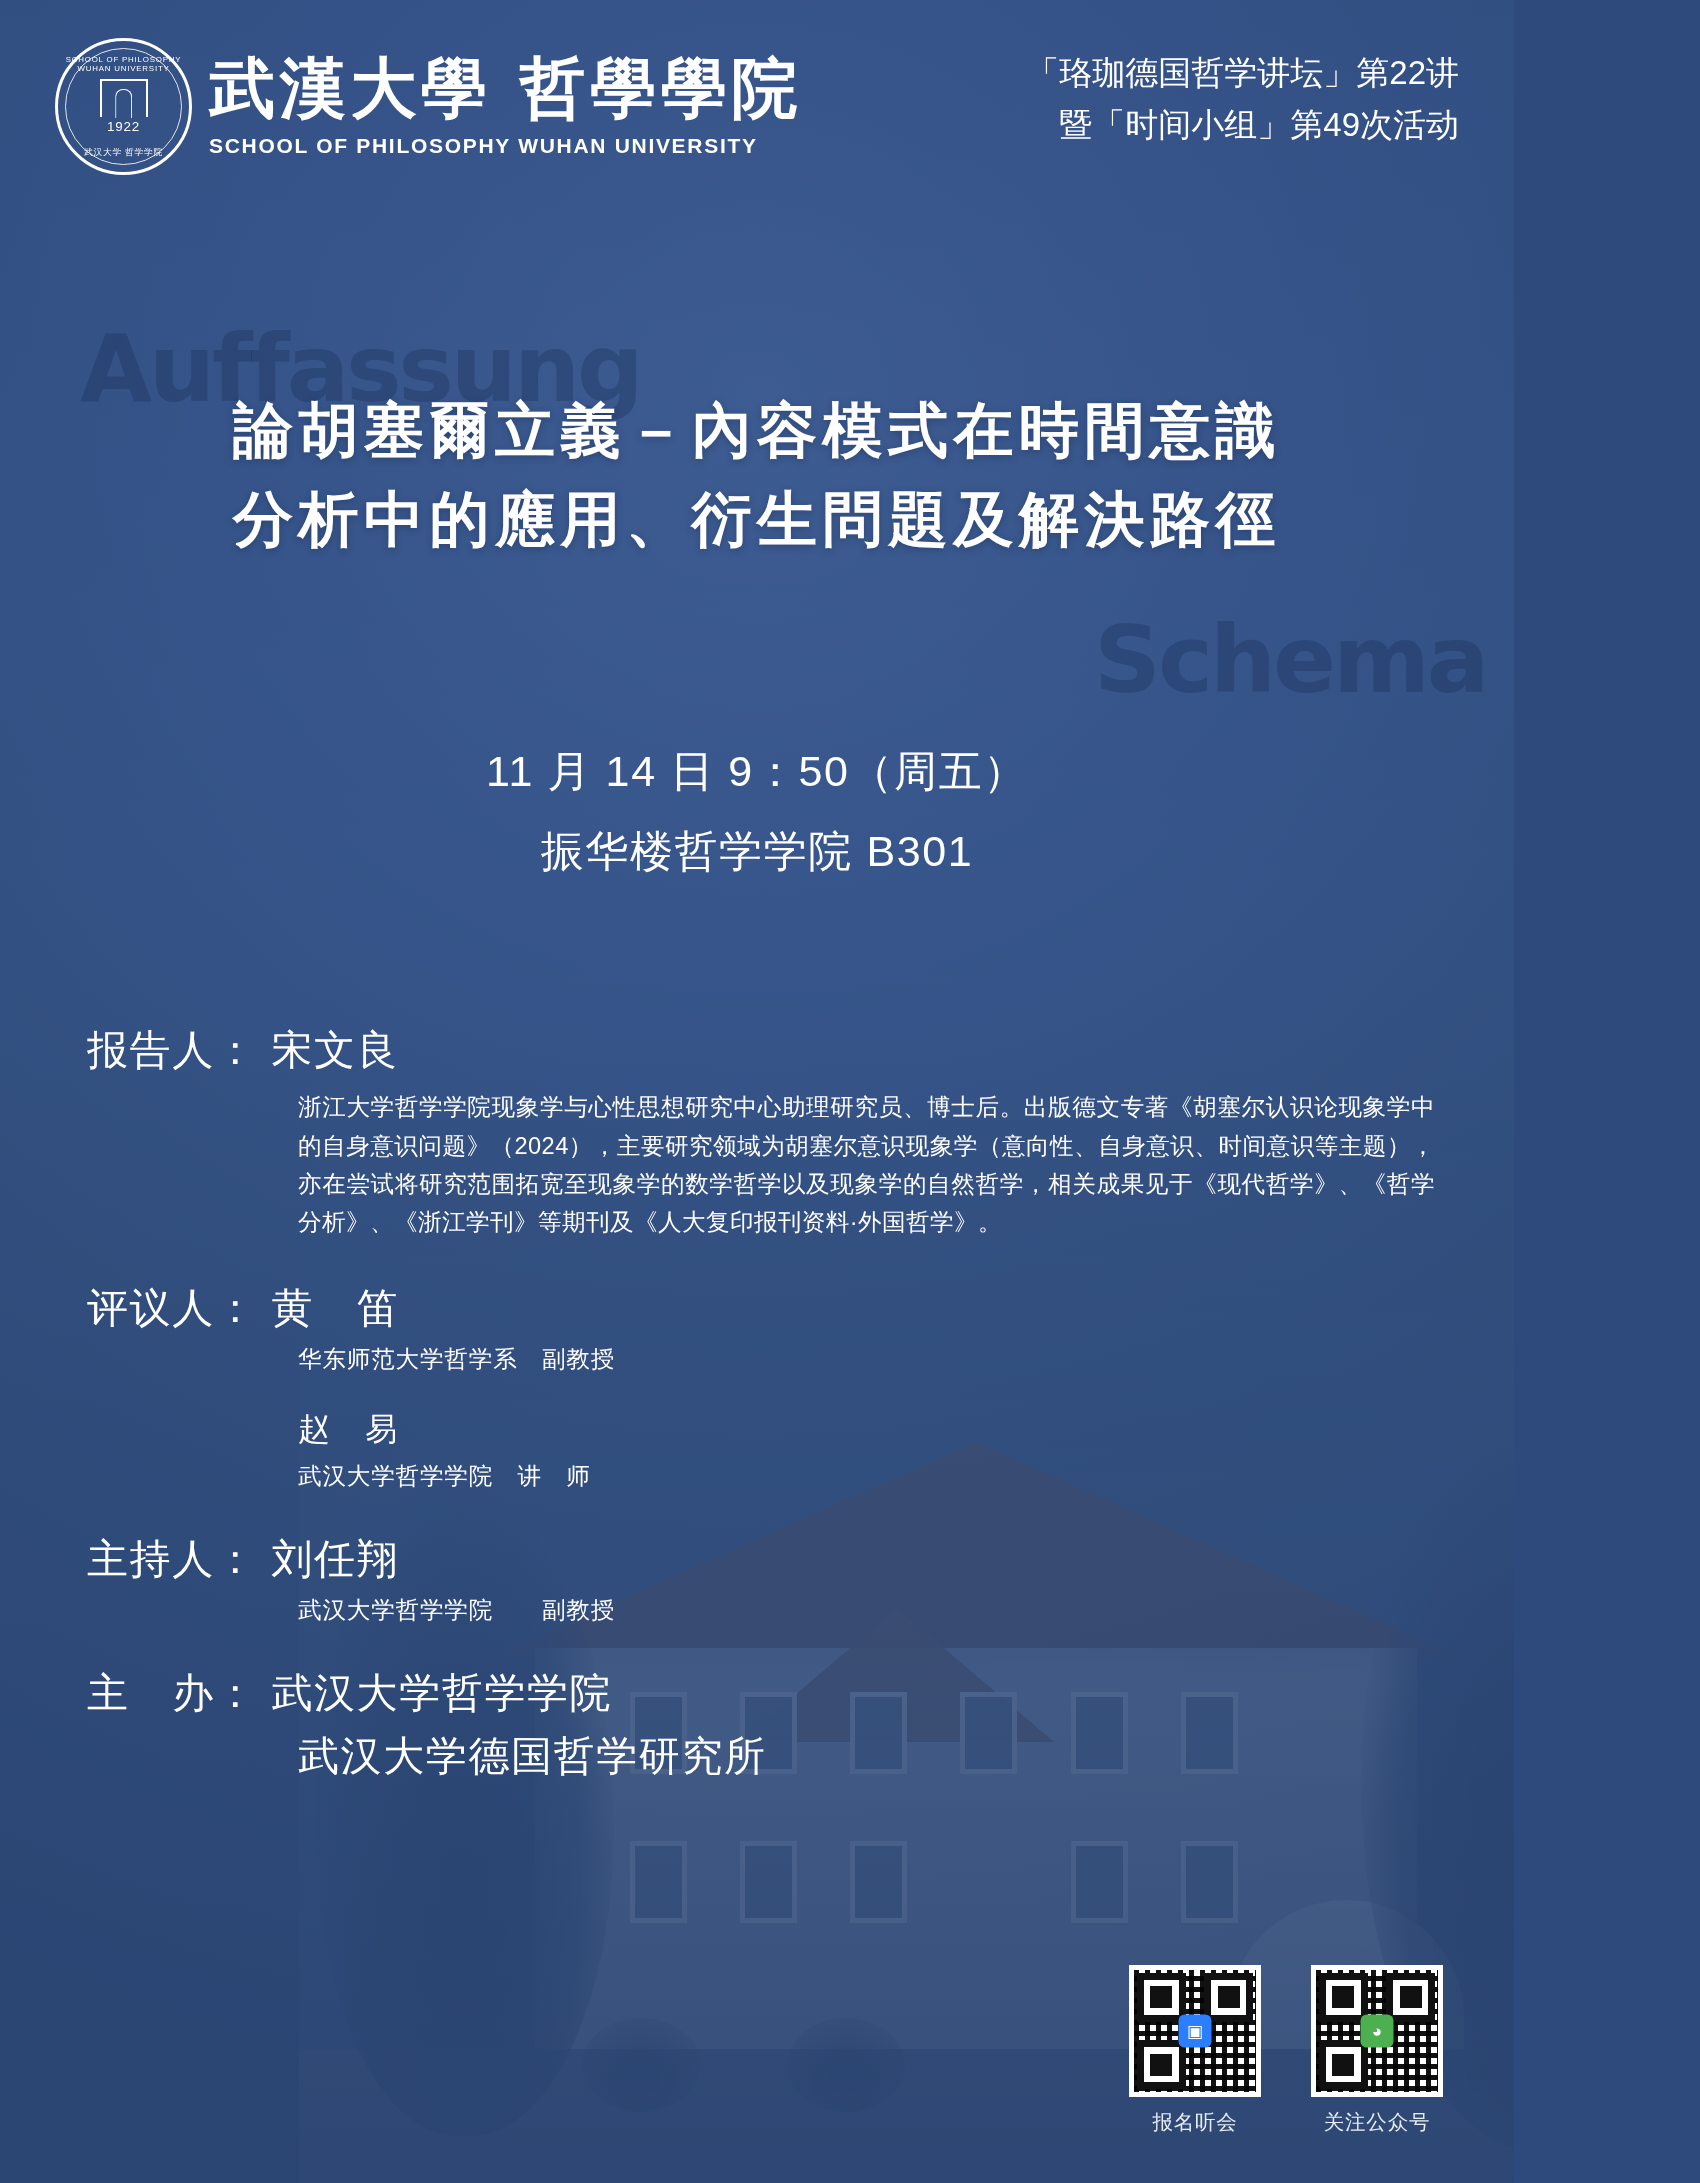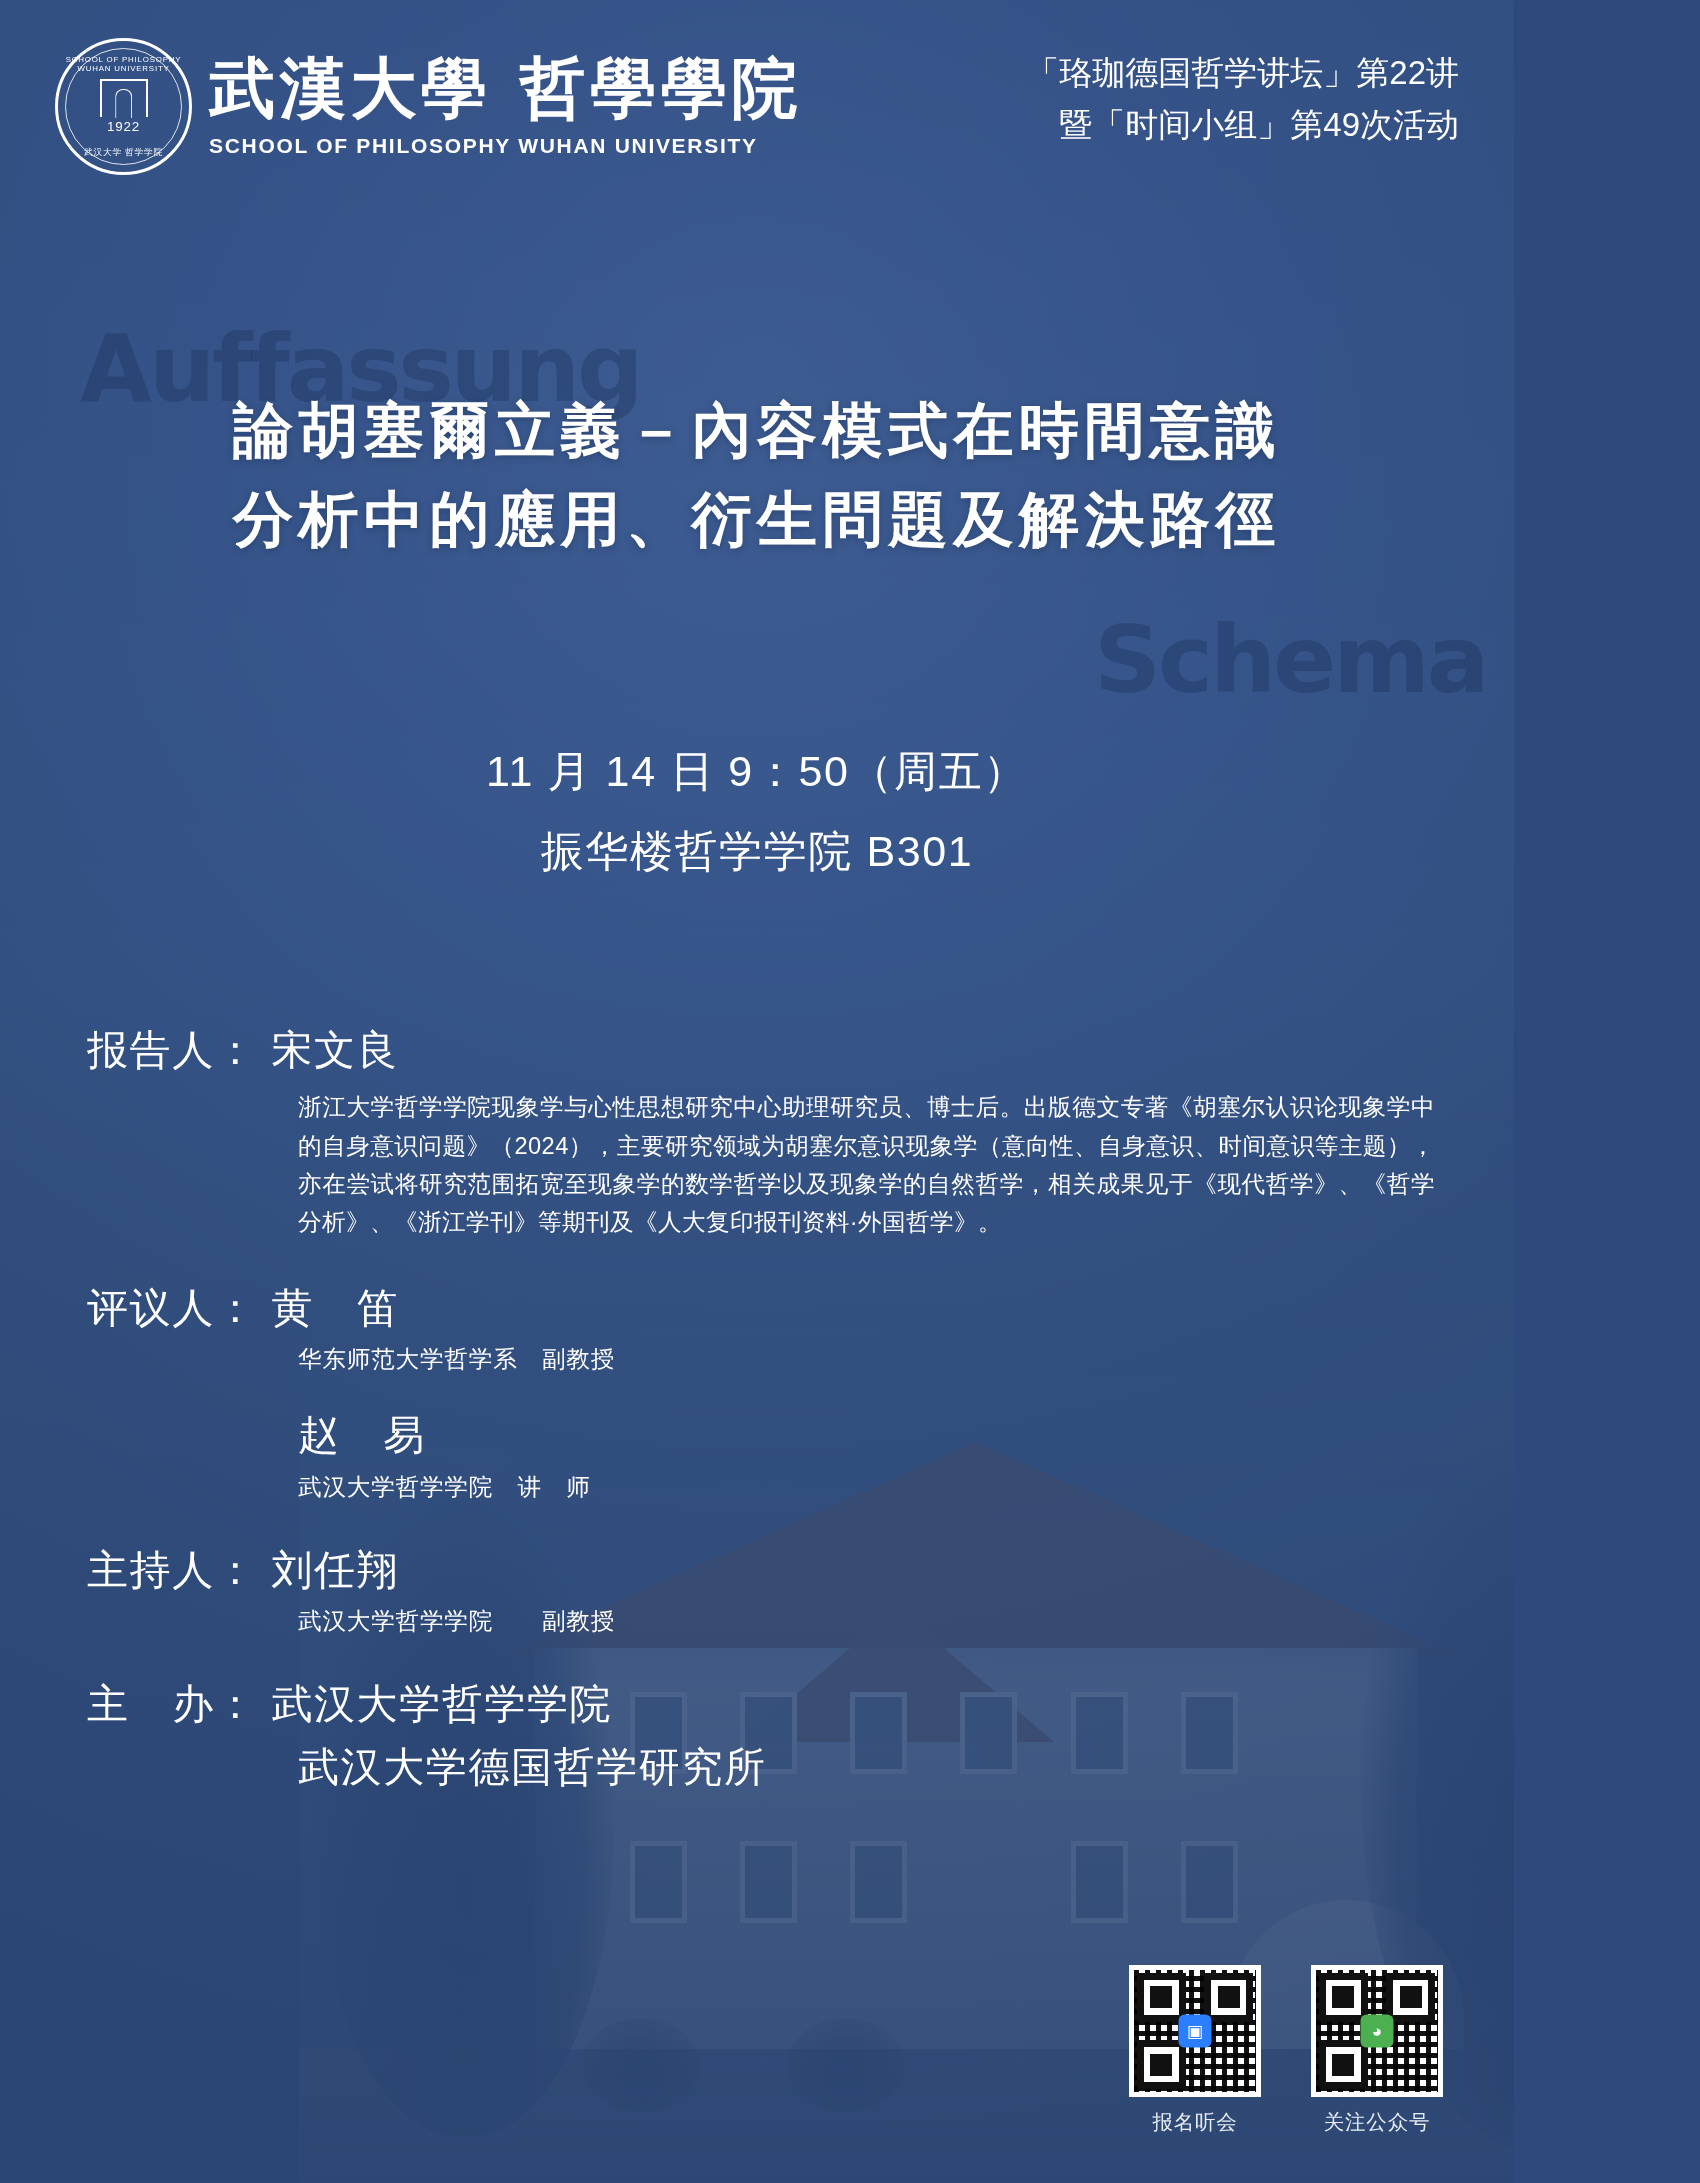--- a/index.html
+++ b/index.html
@@ -227,21 +227,21 @@
     letter-spacing: 0.4px;
     text-align: justify;
   }
   .row-sub {
     font-size: 23.6px;
     margin: 7.9px 0 0 211px;
     letter-spacing: 0.8px;
   }
   .gap-l { margin-top: 41px; }
   .gap-m { margin-top: 33px; }
-  .indent-name { margin-left: 211px; font-size: 41px; letter-spacing: 1.6px; }
+  .indent-name { margin-left: 211px; font-size: 32px; letter-spacing: 1.6px; }
   .host-line2 { margin-left: 211px; font-size: 41px; letter-spacing: 1.6px; margin-top: 7.9px;}
 
   
   .qr-area {
     position: absolute;
     right: 71px; bottom: 47px;
     display: flex;
     gap: 50px;
   }
   .qr-item { text-align: center; }

